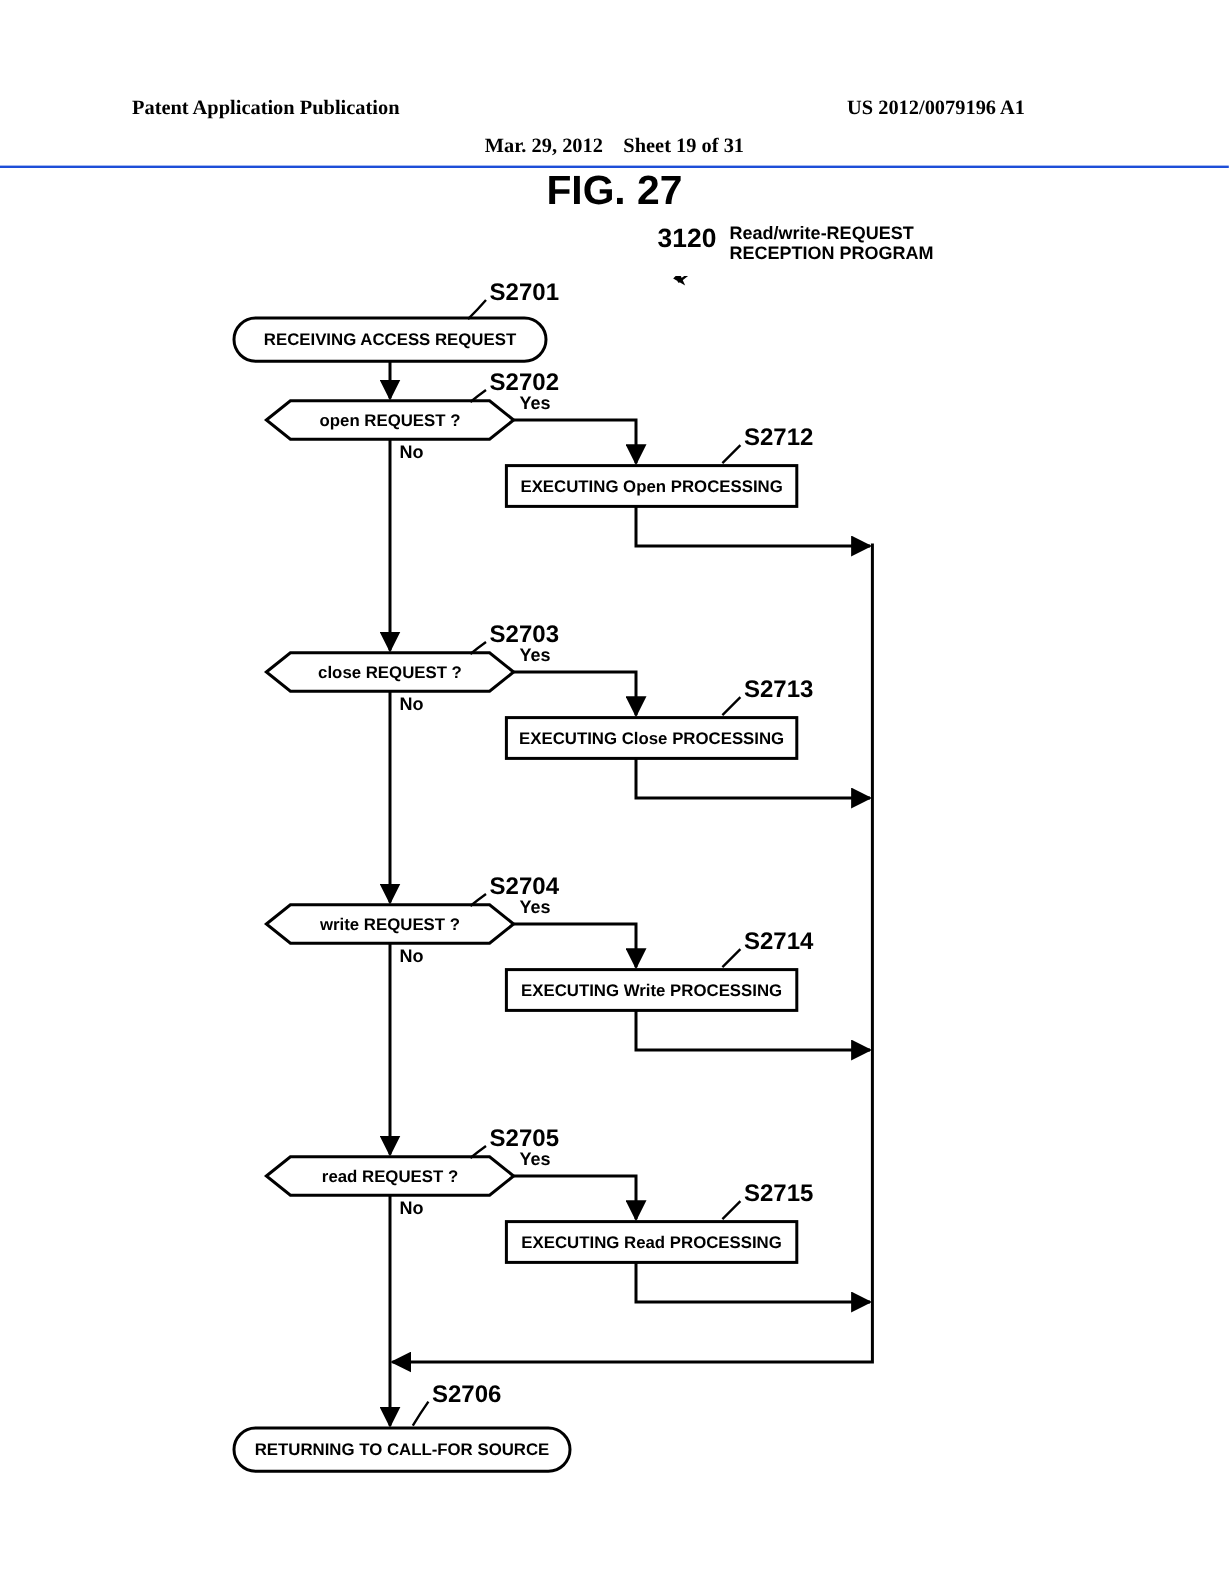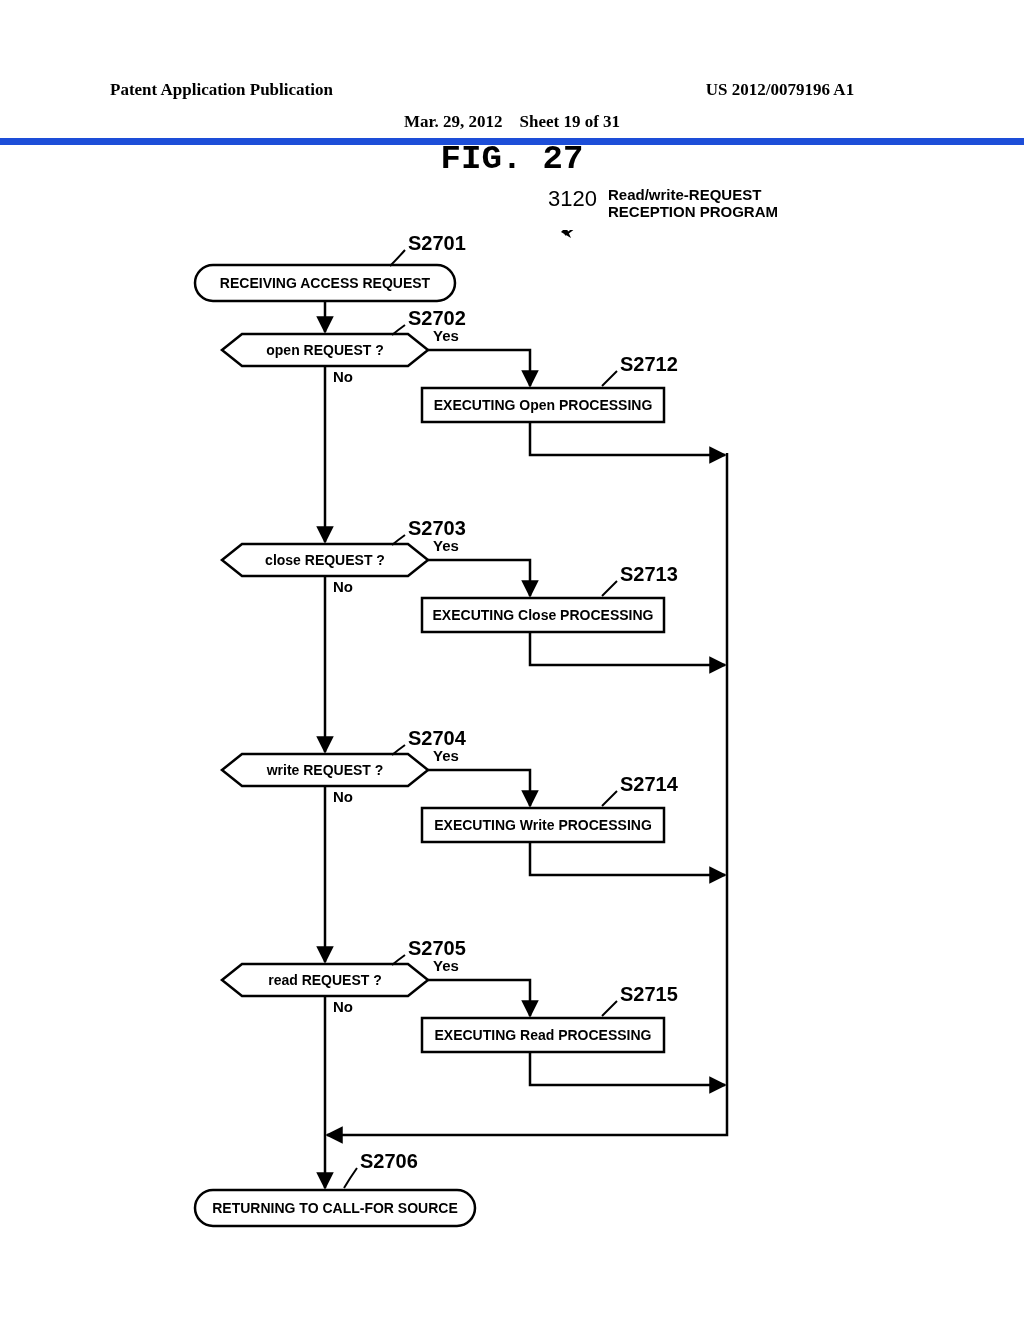--- a/index.html
+++ b/index.html
@@ -14,53 +14,53 @@
     height: 1320px;
     position: relative;
     background: #fff;
   }
   .header {
     position: absolute;
     top: 80px;
     left: 0;
     right: 0;
     padding: 0 110px 6px 110px;
-    border-bottom: 7px solid #1d4ed8;
+    border-bottom: 2px solid #1d4ed8;
     display: flex;
     font-size: 17px;
     font-weight: bold;
     font-family: "Times New Roman", serif;
   }
   .header .left { flex: 1; text-align: left; }
   .header .mid  { flex: 1; text-align: center; margin-top: 32px; }
   .header .right{ flex: 1; text-align: center; }
   .fig-title {
     position: absolute;
     top: 140px;
     left: 0; right: 0;
     text-align: center;
     font-size: 34px;
     font-weight: bold;
-    font-family: Liberation Mono, monospace;
+    font-family: Liberation Sans, sans-serif;
   }
   .processing-title {
     position: absolute;
     top: 200px;
     left: 226px;
     width: 230px;
     text-align: center;
     font-size: 15px;
     font-weight: 600;
   }
   .ref-3120 {
     position: absolute;
     top: 186px;
     left: 548px;
     font-size: 22px;
-    font-weight: normal;
+    font-weight: bold;
   }
   .program-title {
     position: absolute;
     top: 186px;
     left: 608px;
     width: 210px;
     font-size: 15px;
     font-weight: 700;
     line-height: 1.15;
   }

